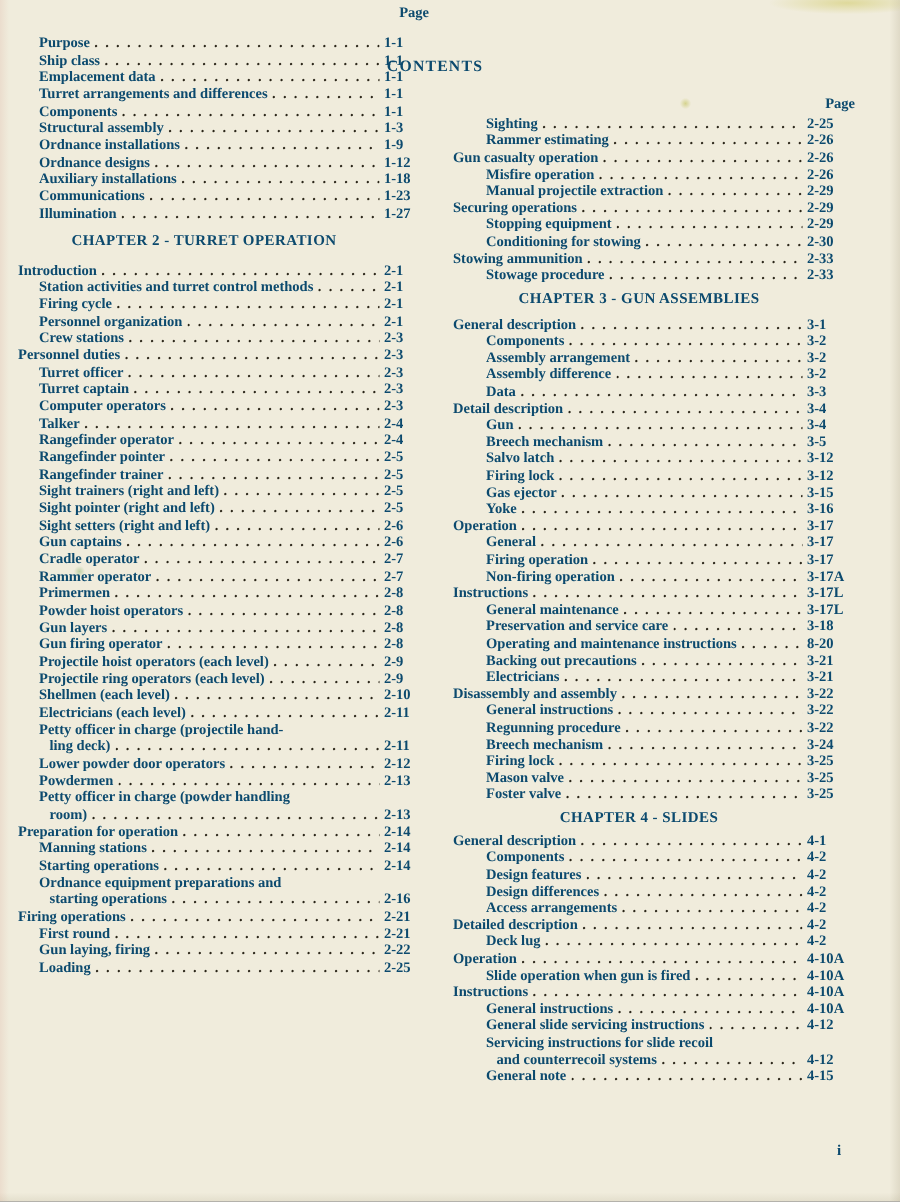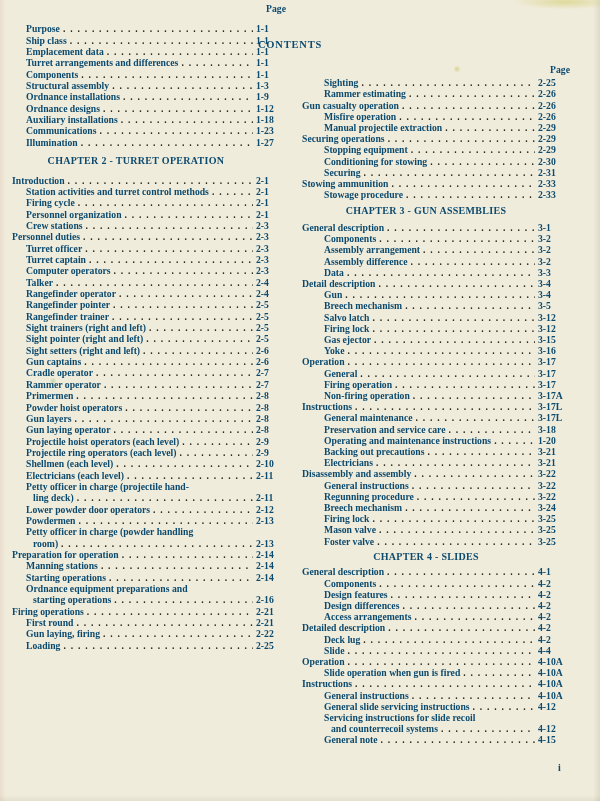--- a/index.html
+++ b/index.html
@@ -237,21 +237,21 @@
         <span class="t">Powder hoist operators</span>
         <span class="dots"></span>
         <span class="pg">2-8</span>
       </div>
       <div class="row ind1">
         <span class="t">Gun layers</span>
         <span class="dots"></span>
         <span class="pg">2-8</span>
       </div>
       <div class="row ind1">
-        <span class="t">Gun laying operator</span>
+        <span class="t">Gun firing operator</span>
         <span class="dots"></span>
         <span class="pg">2-8</span>
       </div>
       <div class="row ind1">
         <span class="t">Projectile hoist operators (each level)</span>
         <span class="dots"></span>
         <span class="pg">2-9</span>
       </div>
       <div class="row ind1">
         <span class="t">Projectile ring operators (each level)</span>
@@ -367,25 +367,20 @@
       <div class="row ind1">
         <span class="t">Stopping equipment</span>
         <span class="dots"></span>
         <span class="pg">2-29</span>
       </div>
       <div class="row ind1">
         <span class="t">Conditioning for stowing</span>
         <span class="dots"></span>
         <span class="pg">2-30</span>
       </div>
-      <div class="row ind1">
-        <span class="t">Securing</span>
-        <span class="dots"></span>
-        <span class="pg">2-31</span>
-      </div>
       <div class="row ind0">
         <span class="t">Stowing ammunition</span>
         <span class="dots"></span>
         <span class="pg">2-33</span>
       </div>
       <div class="row ind1">
         <span class="t">Stowage procedure</span>
         <span class="dots"></span>
         <span class="pg">2-33</span>
       </div>
@@ -483,21 +478,21 @@
         <span class="pg">3-17L</span>
       </div>
       <div class="row ind1">
         <span class="t">Preservation and service care</span>
         <span class="dots"></span>
         <span class="pg">3-18</span>
       </div>
       <div class="row ind1">
         <span class="t">Operating and maintenance instructions</span>
         <span class="dots"></span>
-        <span class="pg">1-20</span>
+        <span class="pg">8-20</span>
       </div>
       <div class="row ind1">
         <span class="t">Backing out precautions</span>
         <span class="dots"></span>
         <span class="pg">3-21</span>
       </div>
       <div class="row ind1">
         <span class="t">Electricians</span>
         <span class="dots"></span>
         <span class="pg">3-21</span>
@@ -567,25 +562,20 @@
       </div>
       <div class="row ind0">
         <span class="t">Detailed description</span>
         <span class="dots"></span>
         <span class="pg">4-2</span>
       </div>
       <div class="row ind1">
         <span class="t">Deck lug</span>
         <span class="dots"></span>
         <span class="pg">4-2</span>
-      </div>
-      <div class="row ind1">
-        <span class="t">Slide</span>
-        <span class="dots"></span>
-        <span class="pg">4-4</span>
       </div>
       <div class="row ind0">
         <span class="t">Operation</span>
         <span class="dots"></span>
         <span class="pg">4-10A</span>
       </div>
       <div class="row ind1">
         <span class="t">Slide operation when gun is fired</span>
         <span class="dots"></span>
         <span class="pg">4-10A</span>

